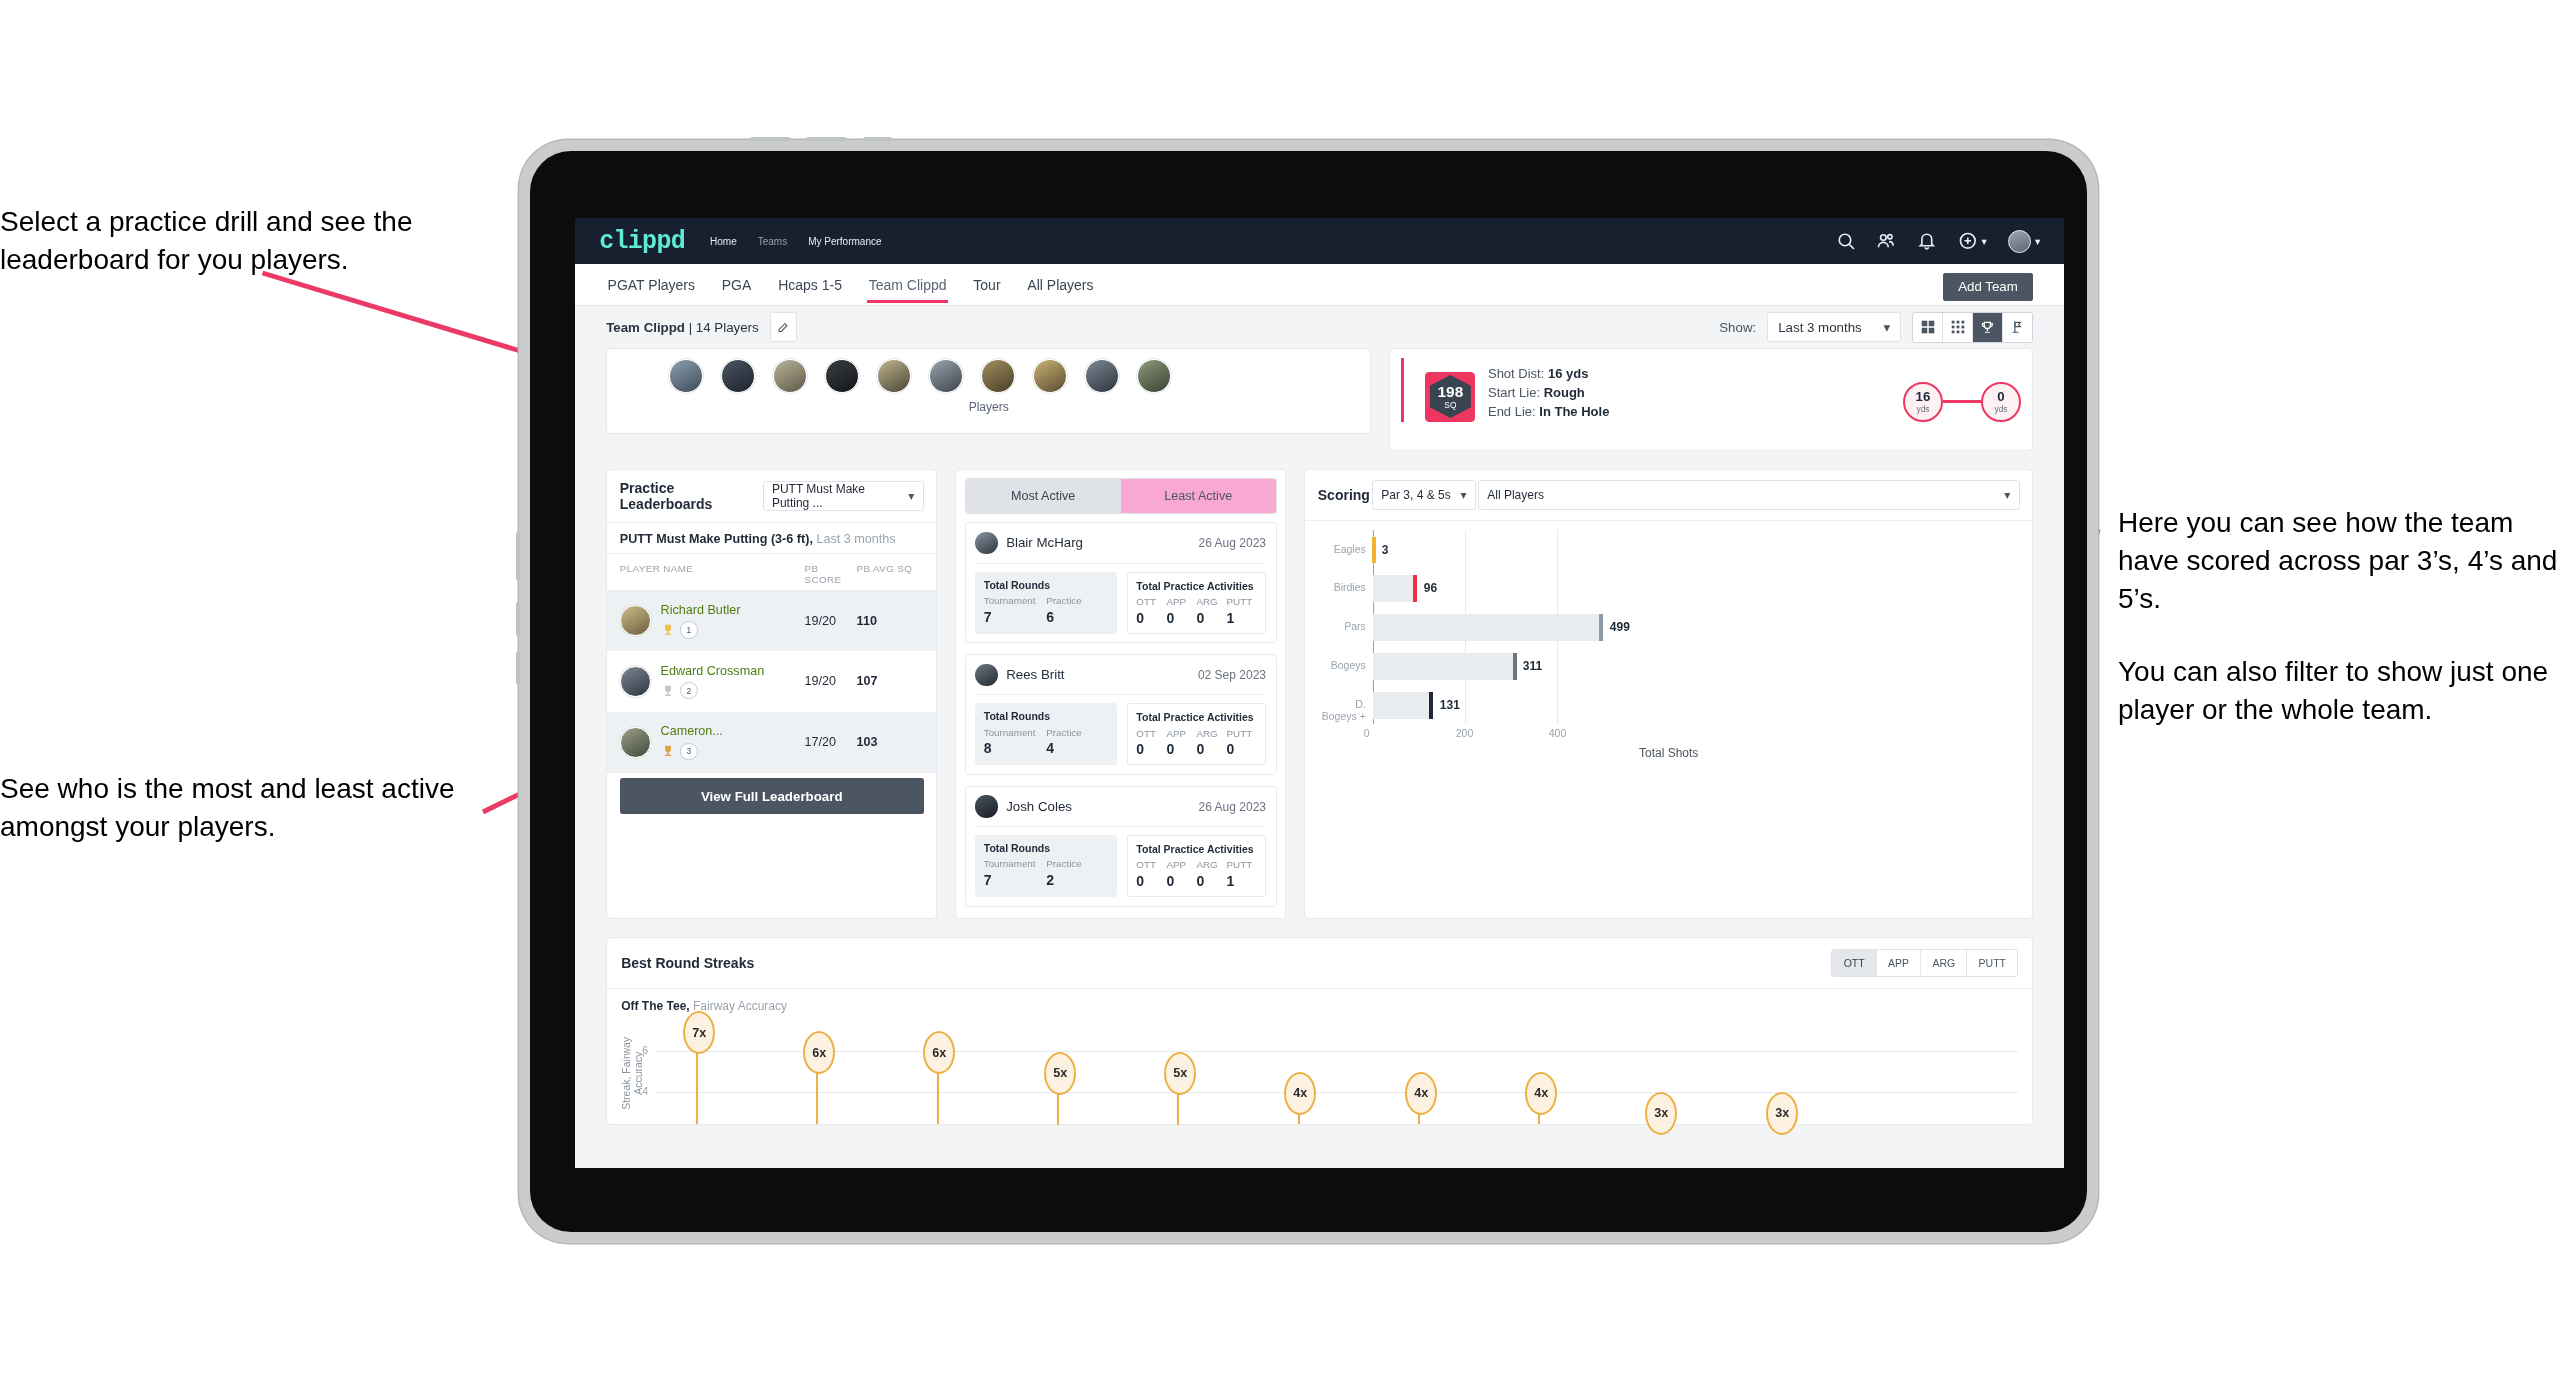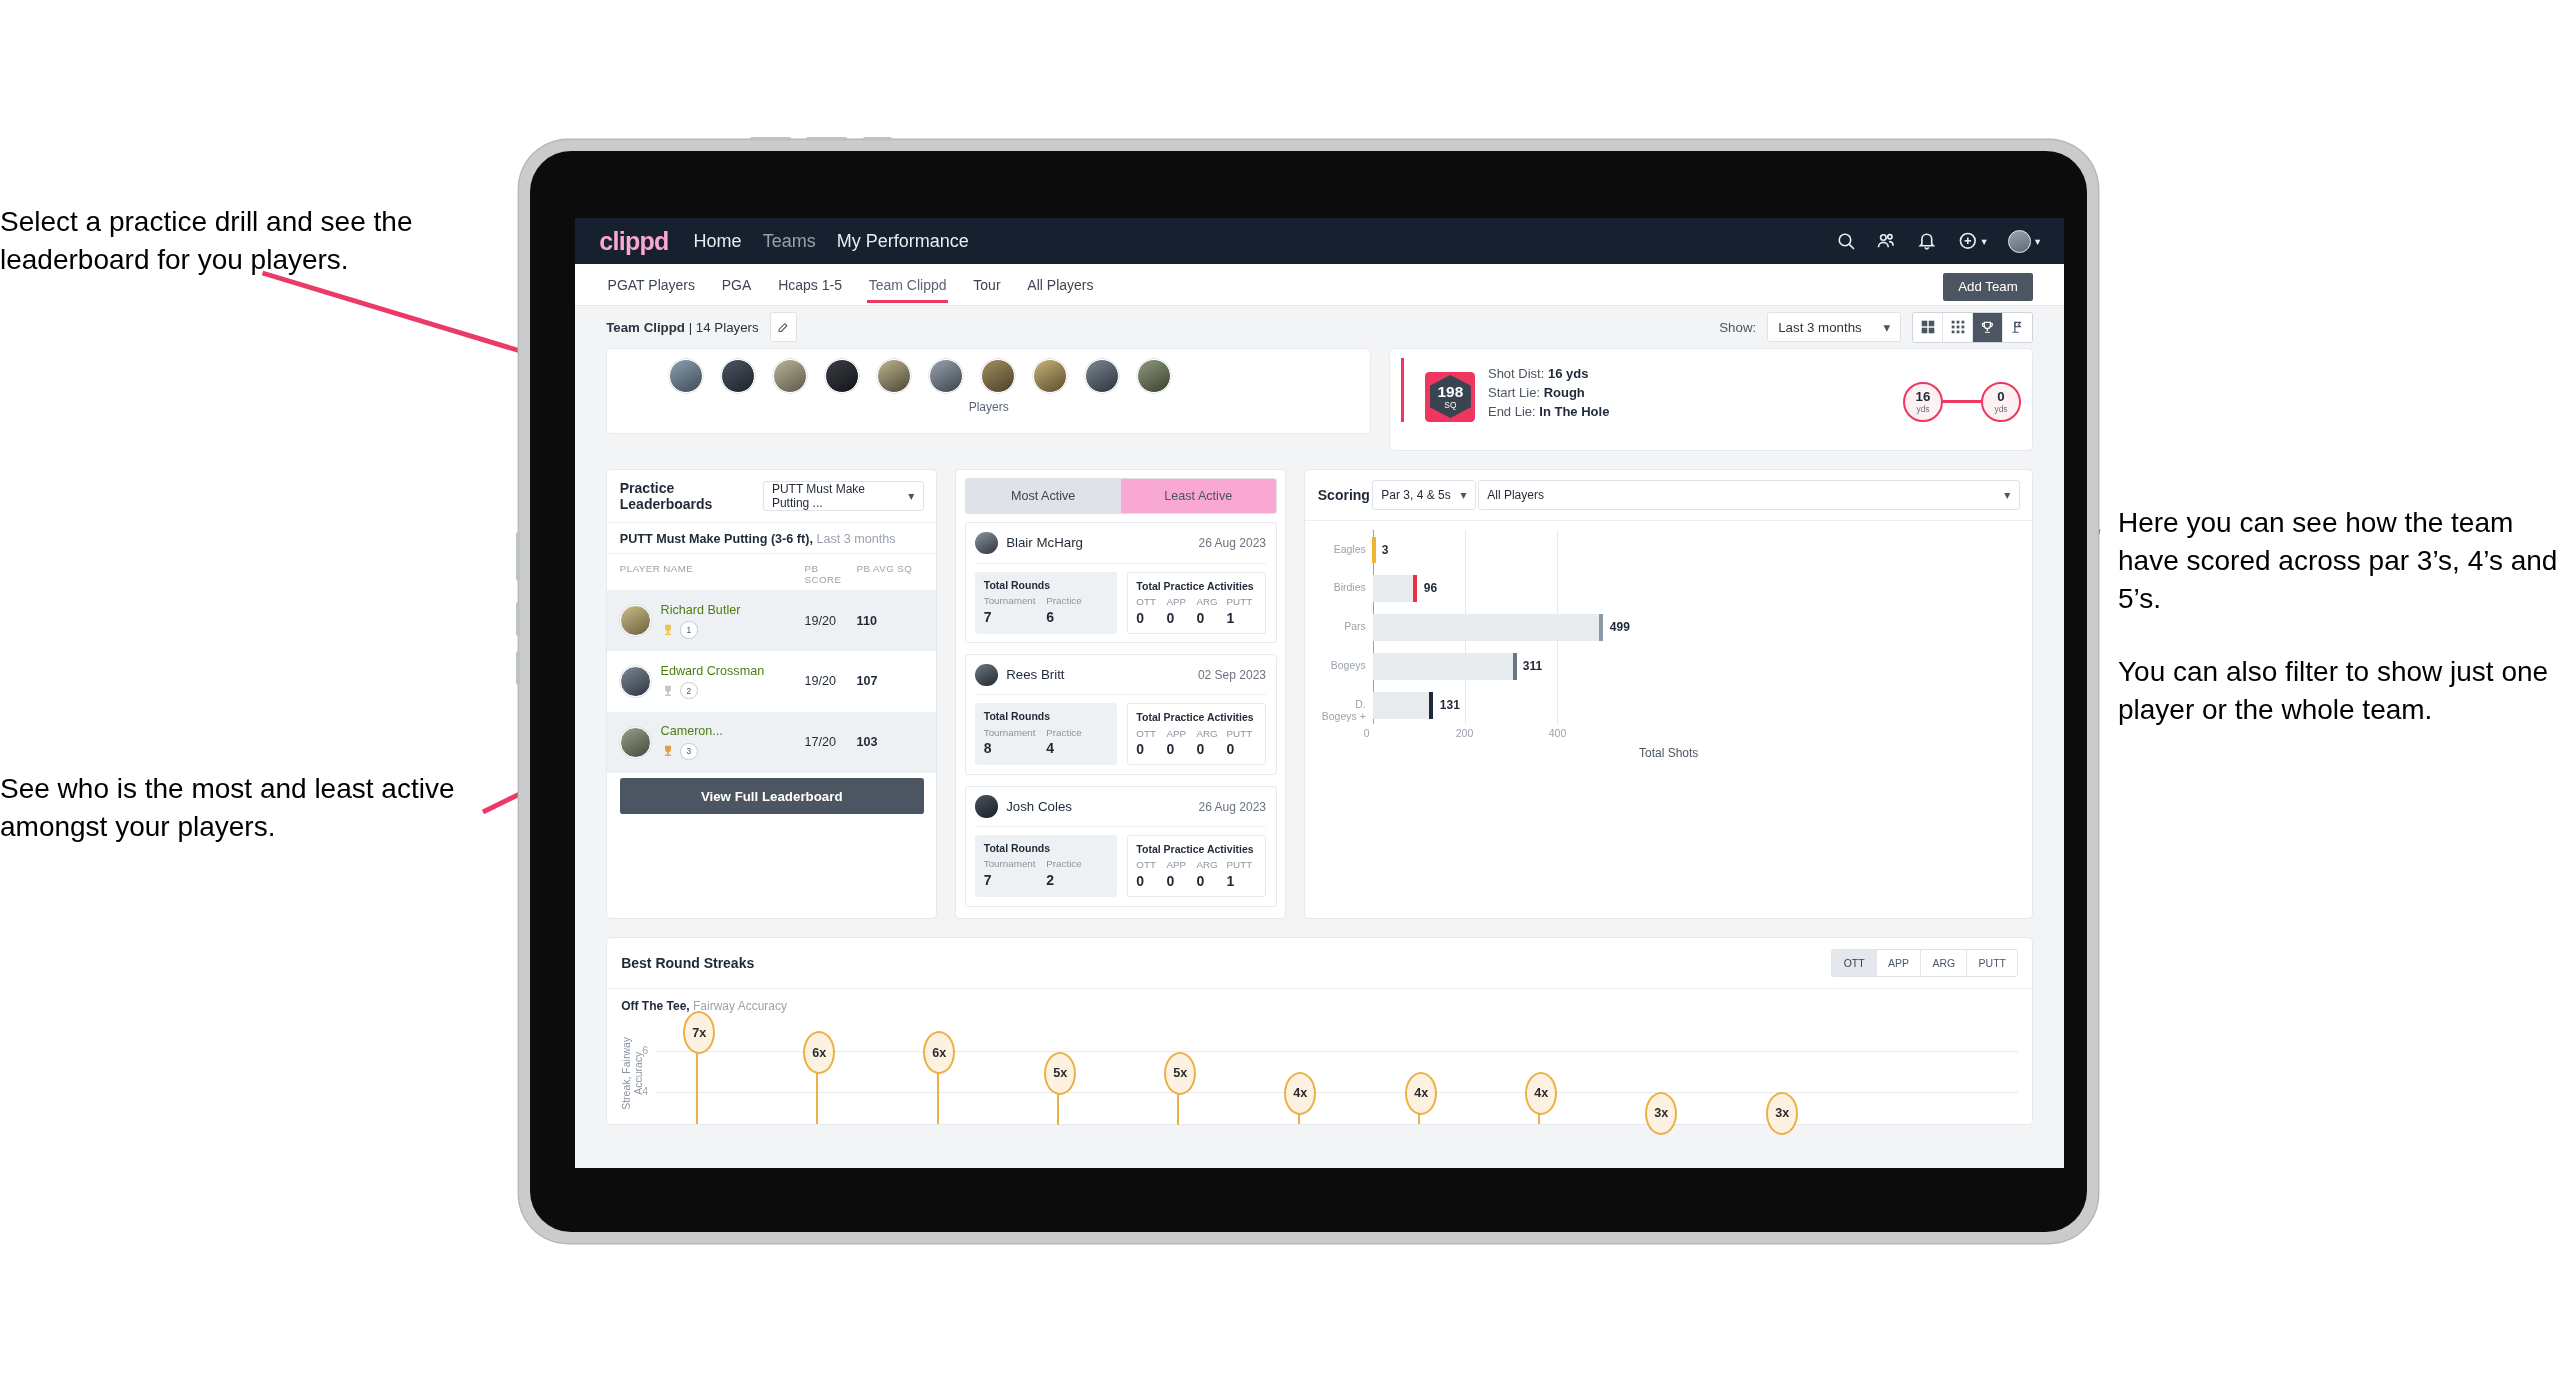--- a/index.html
+++ b/index.html
@@ -21,23 +21,23 @@
   .tablet-inner{position:absolute;left:11.2px;top:11.2px;right:11.2px;bottom:11.2px;
           background:#0c0c0d;border-radius:41px;}
   .screen{position:absolute;left:45px;top:67px;width:1489px;height:950px;
           background:#f2f4f6;overflow:hidden;}
   .btn-top{position:absolute;background:#bfc2c3;height:4.9px;border-radius:2.1px;top:-3.5px;}
   .side-btn{position:absolute;background:#bfc2c3;width:4.2px;border-radius:2.1px;left:-2.8px;}
 
   
   .appbar{height:46px;background:#16202e;display:flex;align-items:center;
           padding:0 24px;position:relative;}
-  .logo{color:#f9a8d4;font-size:25px;font-weight:700;letter-spacing:-0.7px;
-        font-family:Liberation Sans, sans-serif;margin-right:25px;}
-  .navlink{color:#e9edf2;font-size:18px;margin-right:21px;text-align:right;}
+  .logo{color:#5eead4;font-size:25px;font-weight:700;letter-spacing:-0.7px;
+        font-family:Liberation Mono, monospace;margin-right:25px;}
+  .navlink{color:#e9edf2;font-size:10px;margin-right:21px;text-align:right;}
   .navlink.dim{color:#95a0ad;}
   .appbar-right{margin-left:auto;display:flex;align-items:center;gap:21px;}
   .ic{width:19.6px;height:19.6px;display:block;}
   .avatar-hdr{width:21px;height:21px;border-radius:50%;
         background:linear-gradient(160deg,#9aa4ad,#5d6874);border:1.4px solid #e9edf2;}
   .caret{color:#e9edf2;font-size:10.5px;margin-left:4.2px;}
 
   
   .tabstrip{height:41px;background:#fff;display:flex;align-items:center;
             padding:0 31px;position:relative;border-bottom:0.7px solid #e3e7eb;}

